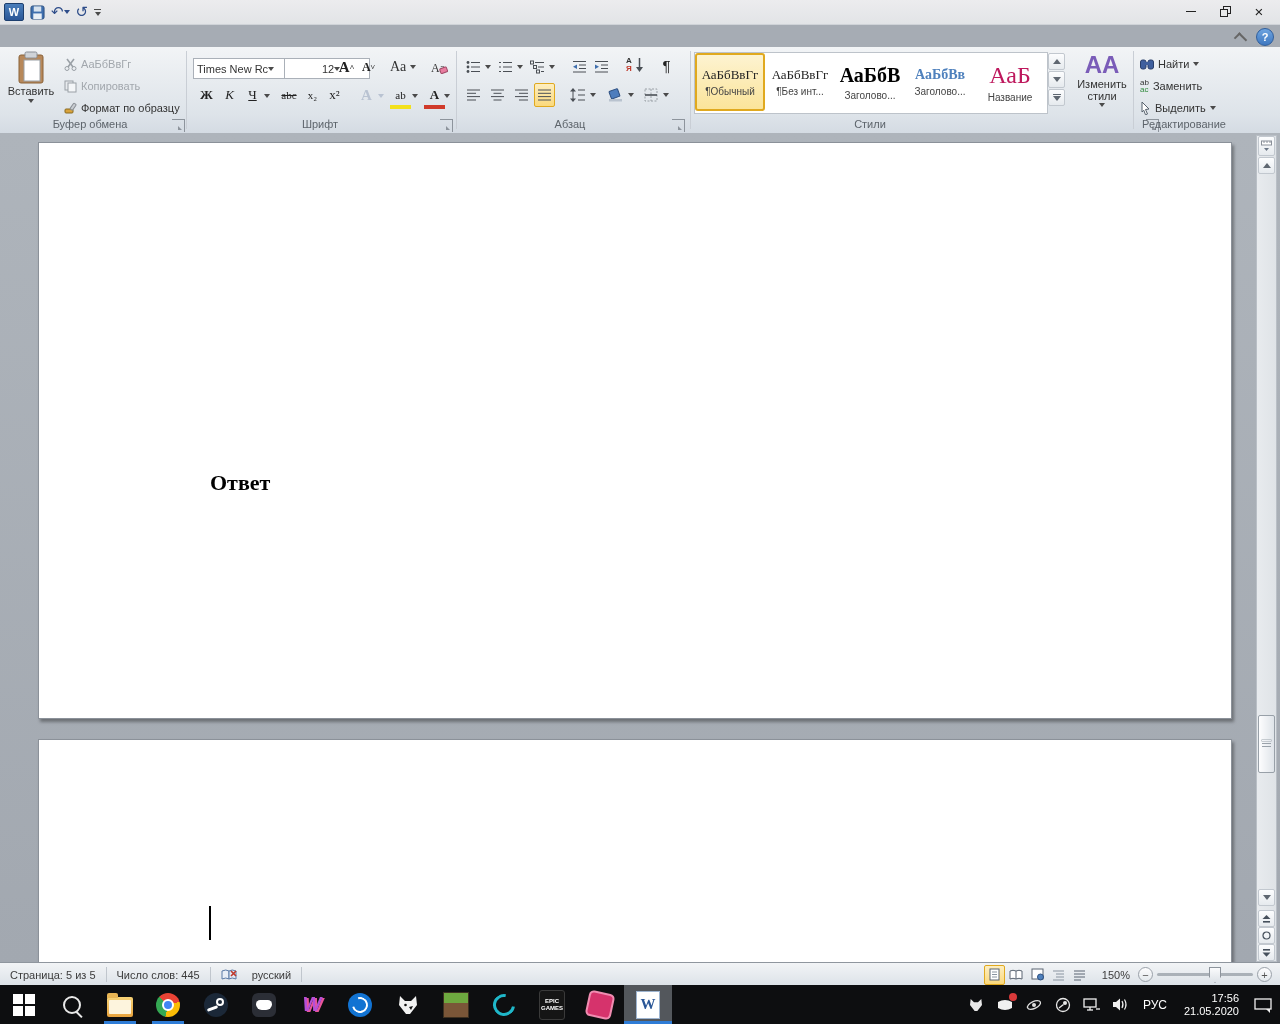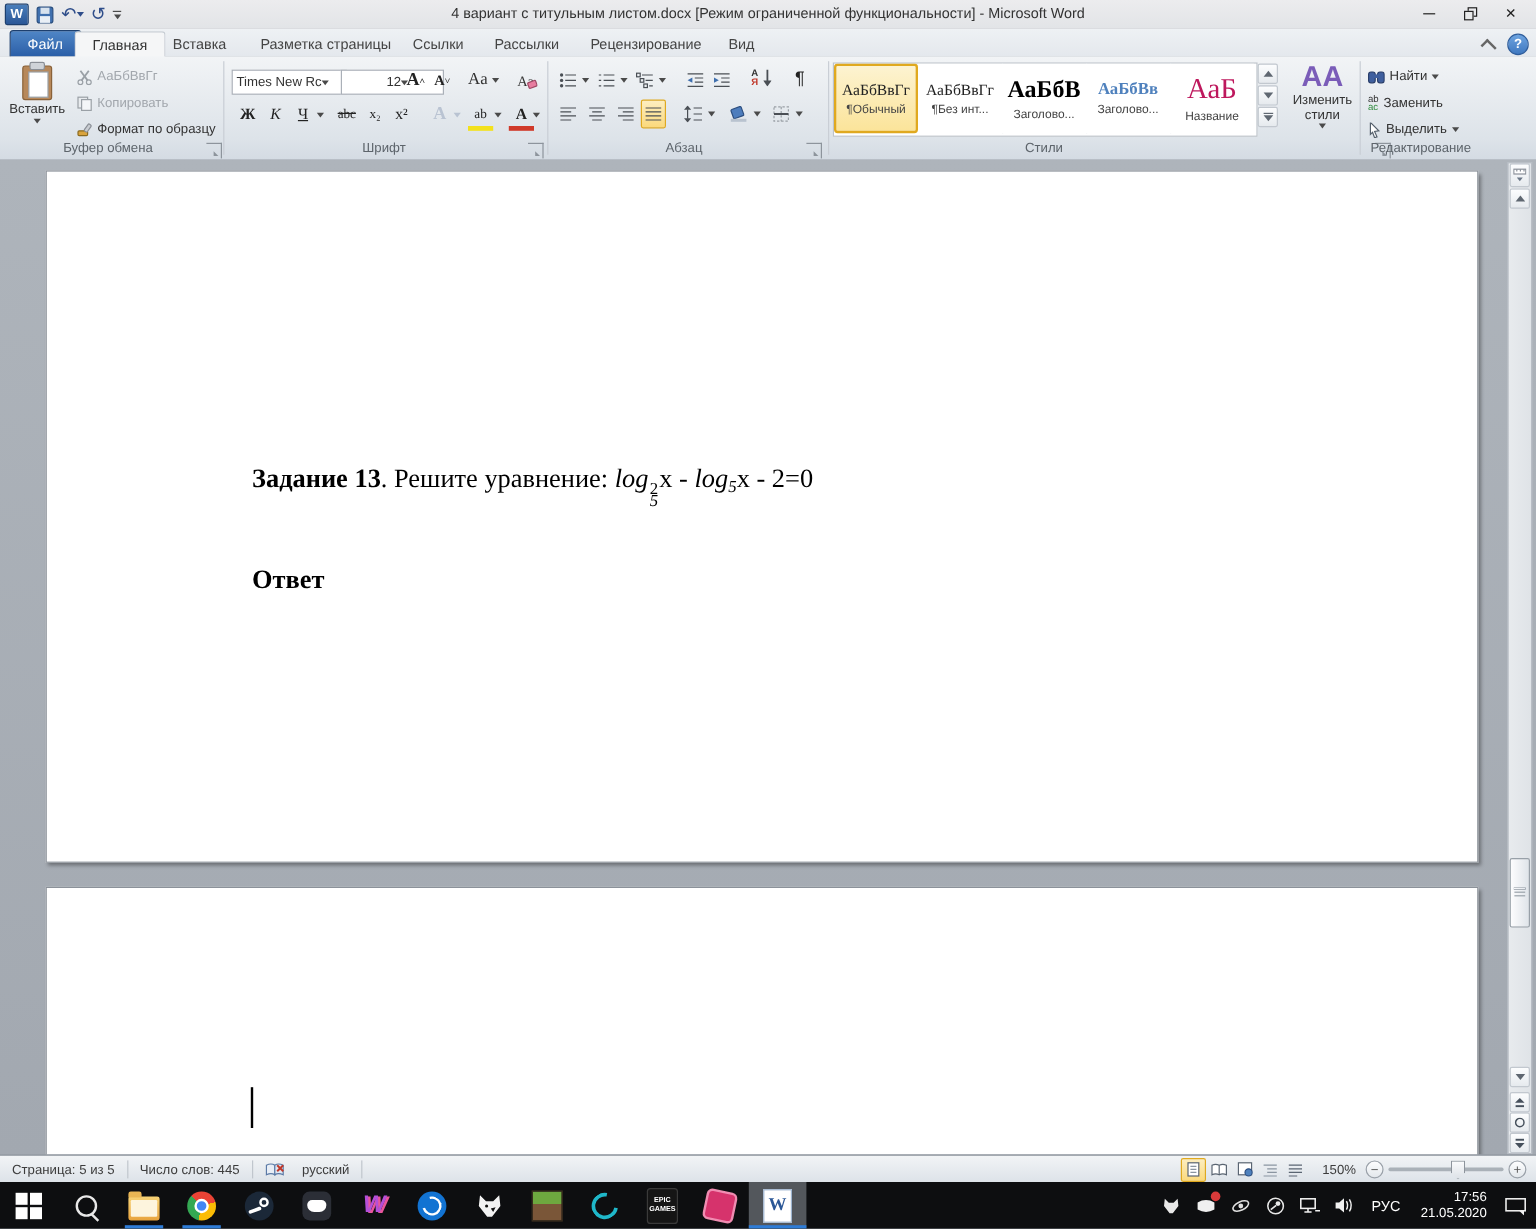--- a/index.html
+++ b/index.html
@@ -95,21 +95,20 @@
   .winflag{display:grid;grid-template-columns:10px 10px;grid-template-rows:10px 10px;gap:2px;}
   .winflag div{background:#fff;}
   .reddot{position:absolute;right:-1px;top:1px;width:8px;height:8px;border-radius:50%;background:#d93a3a;}
 </style>
 </head>
 <body>
 
 <div id="screen">
 
   <div class="abs titlebar">
-    <div class="abs title-text">4 вариант с титульным листом.docx [Режим ограниченной функциональности] - Microsoft Word</div>
     <div class="abs qat">
       <div class="appicon">W</div>
       <div class="qbtn">
         <svg width="15" height="15" viewBox="0 0 16 16">
             <rect x="1" y="1" width="14" height="14" rx="2" fill="#3f6fae" stroke="#2a4e7e"></rect>
             <rect x="4" y="1.5" width="8" height="5.5" fill="#d7e2ee"></rect>
             <rect x="3.5" y="9" width="9" height="6" fill="#e9eff6"></rect>
           </svg>
       </div>
       <div class="qbtn">
@@ -135,30 +134,20 @@
           <span style="position:absolute;left:3px;top:0;width:8px;height:8px;border:1px solid #222;box-sizing:border-box;"></span>
           <span style="position:absolute;left:0;top:3px;width:8px;height:8px;border:1px solid #222;background:#e8e9ea;box-sizing:border-box;"></span>
         </span>
       </div>
       <div class="winbtn">
           <span style="font-size:15px;">×</span>
         </div>
     </div>
   </div>
 
-  <div class="abs tabsrow">
-    <div class="tab file" style="left:8px;">Файл</div>
-    <div class="tab active" style="left:62px;">Главная</div>
-    <div class="tab" style="left:130px;">Вставка</div>
-    <div class="tab" style="left:203px;">Разметка страницы</div>
-    <div class="tab" style="left:330px;">Ссылки</div>
-    <div class="tab" style="left:398px;">Рассылки</div>
-    <div class="tab" style="left:478px;">Рецензирование</div>
-    <div class="tab" style="left:593px;">Вид</div>
-  </div>
   <div class="abs ribbon-extra">
     <div class="chev"></div>
     <div class="helpbtn">?</div>
   </div>
 
   <div class="abs ribbon">
 
     <div class="bigbtn" style="left:8px;top:4px;width:46px;height:66px;">
       <svg width="30" height="34" viewBox="0 0 30 34">
         <rect x="3" y="4" width="24" height="28" rx="2" fill="#b7885a" stroke="#8a6239"></rect>
@@ -426,26 +415,20 @@
           <polygon points="2,0 9,7 5.5,7.5 7.5,12 5.5,12.8 3.8,8.3 2,10" fill="#fff" stroke="#55606c"></polygon>
         </svg>
       <span>Выделить</span>
       <span class="caret"></span>
     </div>
     <div class="grouplabel" style="left:1136px;width:96px;">Редактирование</div>
   </div>
 
   <div class="abs docarea">
     <div class="page" style="top:9px;height:575px;">
-      <div class="doc-line" style="top:243px;">
-        <span style="font-weight:bold;">Задание 13</span><span>. Решите уравнение: </span><span class="it">log</span><span class="supsub">
-            <span>2</span>
-            <span class="it">5</span>
-          </span><span>x - </span><span class="it">log</span><span style="font-size:14px;vertical-align:-4px;" class="it">5</span><span>x - 2=0</span>
-      </div>
       <div class="doc-line" style="top:327px;font-weight:bold;">Ответ</div>
     </div>
     <div class="page" style="top:606px;height:240px;">
       <div class="cursorbar" style="left:170px;top:166px;height:34px;"></div>
     </div>
 
     <div class="vscroll"></div>
     <div class="scrbtn" style="left:1258px;top:3px;height:18px;">
       <svg width="11" height="12" viewBox="0 0 11 12">
           <rect x="0.5" y="1" width="10" height="4" fill="#fff" stroke="#8a9099"></rect>

